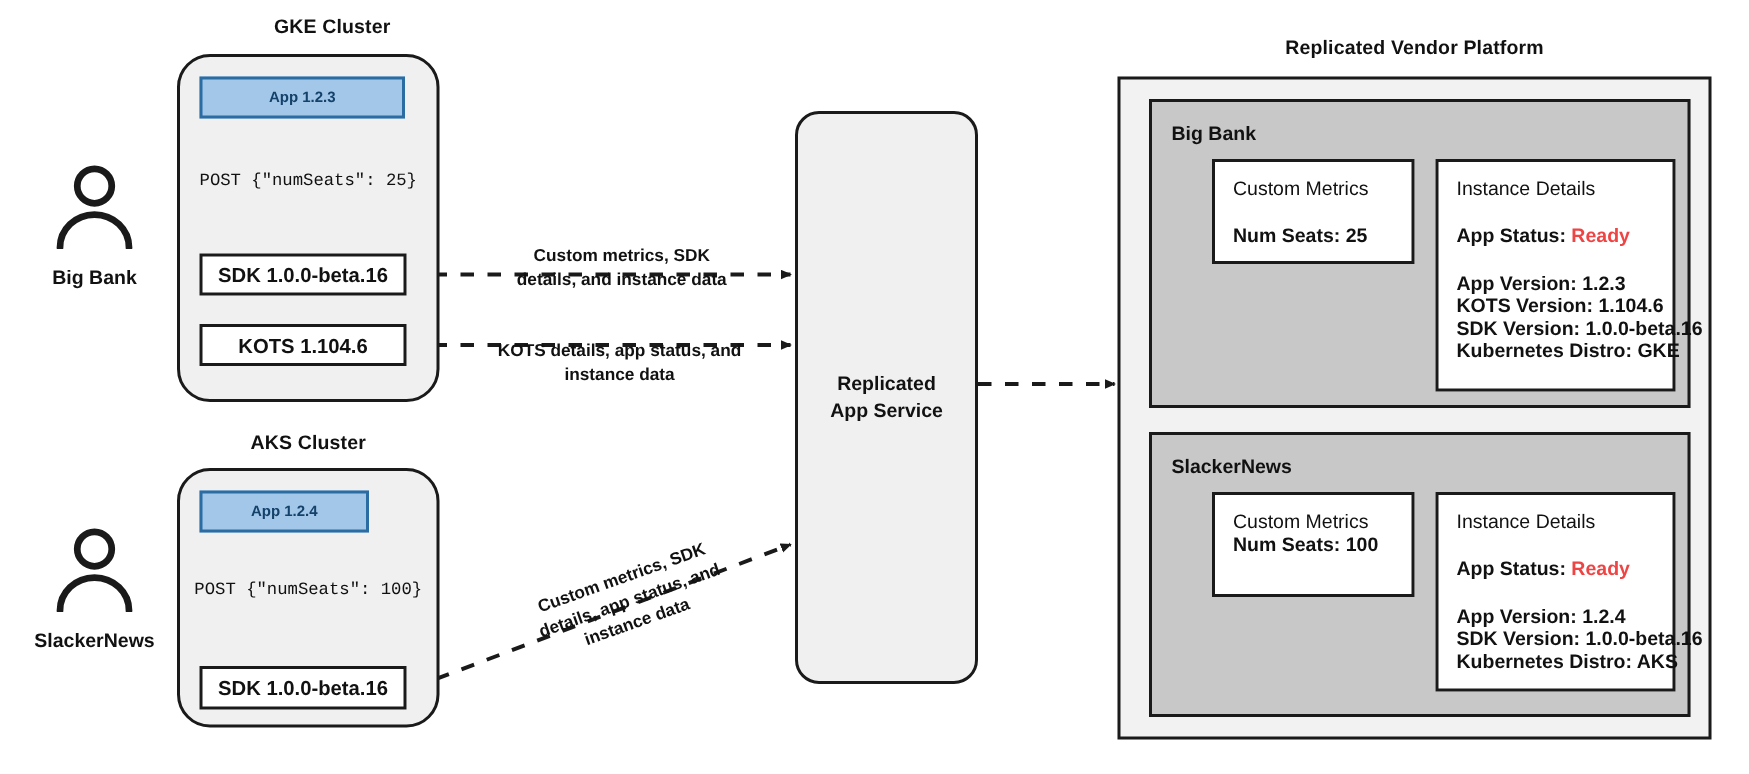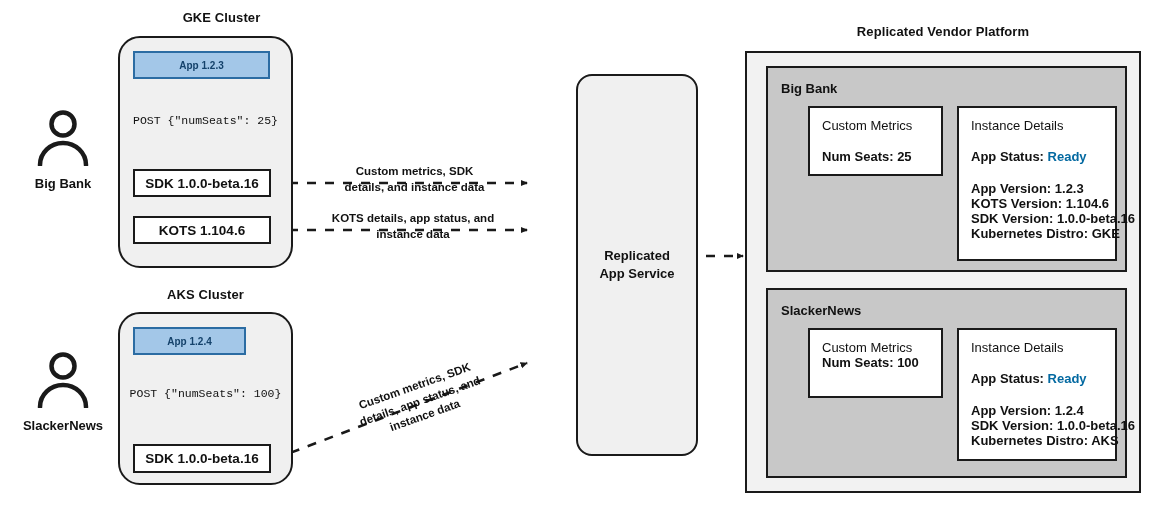--- a/index.html
+++ b/index.html
@@ -103,21 +103,20 @@
     border-radius: 16px;
     box-sizing: border-box;
     display: flex;
     align-items: center;
     justify-content: center;
     text-align: center;
     font-size: 13px;
     font-weight: bold;
     color: #111111;
     line-height: 1.35;
-    margin-left: 46px;
   }
 
   
   .platform-outer {
     background: #f2f2f2;
     border: 2.5px solid #1a1a1a;
     box-sizing: border-box;
   }
   .tenant-box {
     background: #c8c8c8;
@@ -141,21 +140,21 @@
     font-weight: normal;
     color: #111111;
     white-space: nowrap;
   }
   .panel-line {
     font-size: 13px;
     font-weight: bold;
     color: #111111;
     white-space: nowrap;
   }
-  .ready { color: #0369a1; }
+  .ready { color: #ef4444; }
 
   
   #wires {
     position: absolute;
     left: 0; top: 0;
     width: 1166px;
     height: 516px;
     pointer-events: none;
   }
 </style>
@@ -220,21 +219,21 @@
       <path d="M23,55 a23,22 0 0 1 46,0" fill="none" stroke="#1a1a1a" stroke-width="4.5" stroke-linecap="round"></path>
     </svg>
     <div class="actor-label" style="margin-top:6px;">SlackerNews</div>
   </div>
 
   <div class="abs edge-label" style="left:327px; top:164px; width:175px;">
     <div>Custom metrics, SDK</div>
     <div>details, and instance data</div>
   </div>
 
-  <div class="abs edge-label" style="left:313px; top:211px; width:200px;">
+  <div class="abs edge-label" style="left:313px; top:227px; width:200px;">
     <div>KOTS details, app status, and</div>
     <div>instance data</div>
   </div>
 
   <div class="abs edge-label rot" style="left:330px; top:378px; width:180px;">
     <div>Custom metrics, SDK</div>
     <div>details, app status, and</div>
     <div>instance data</div>
   </div>
 

